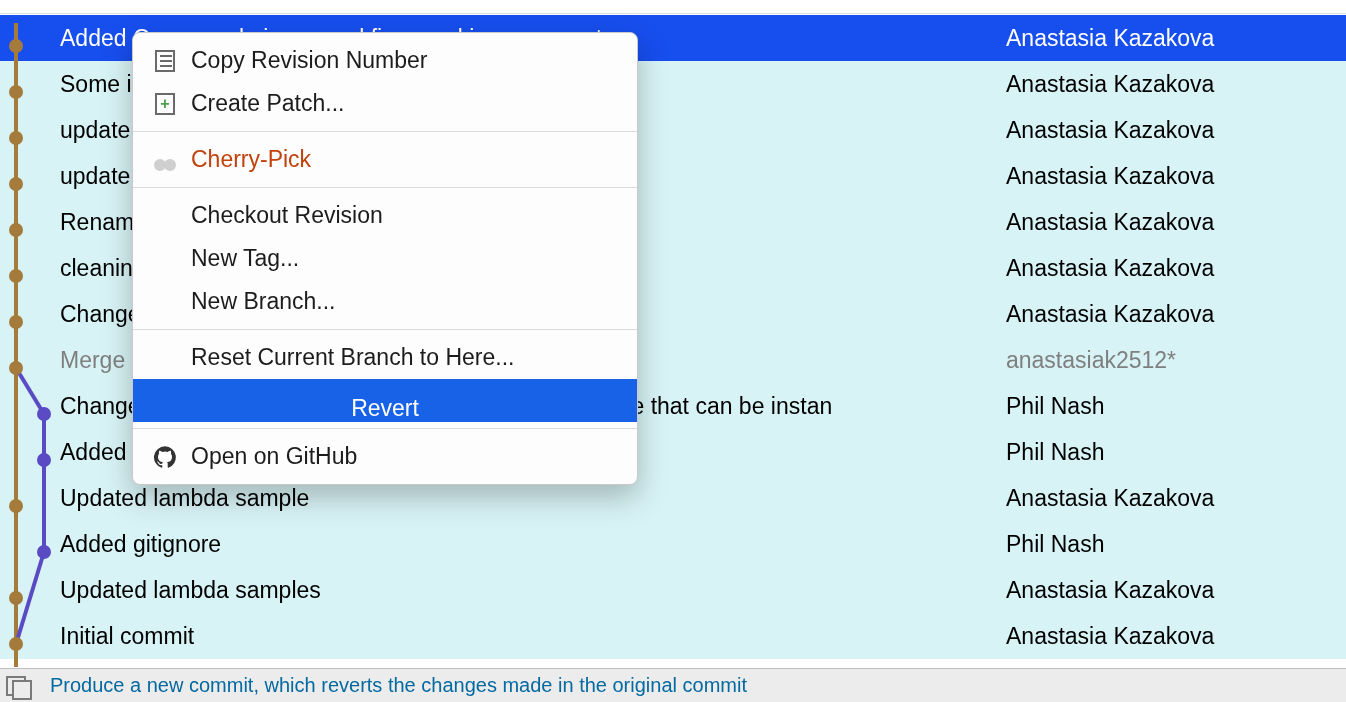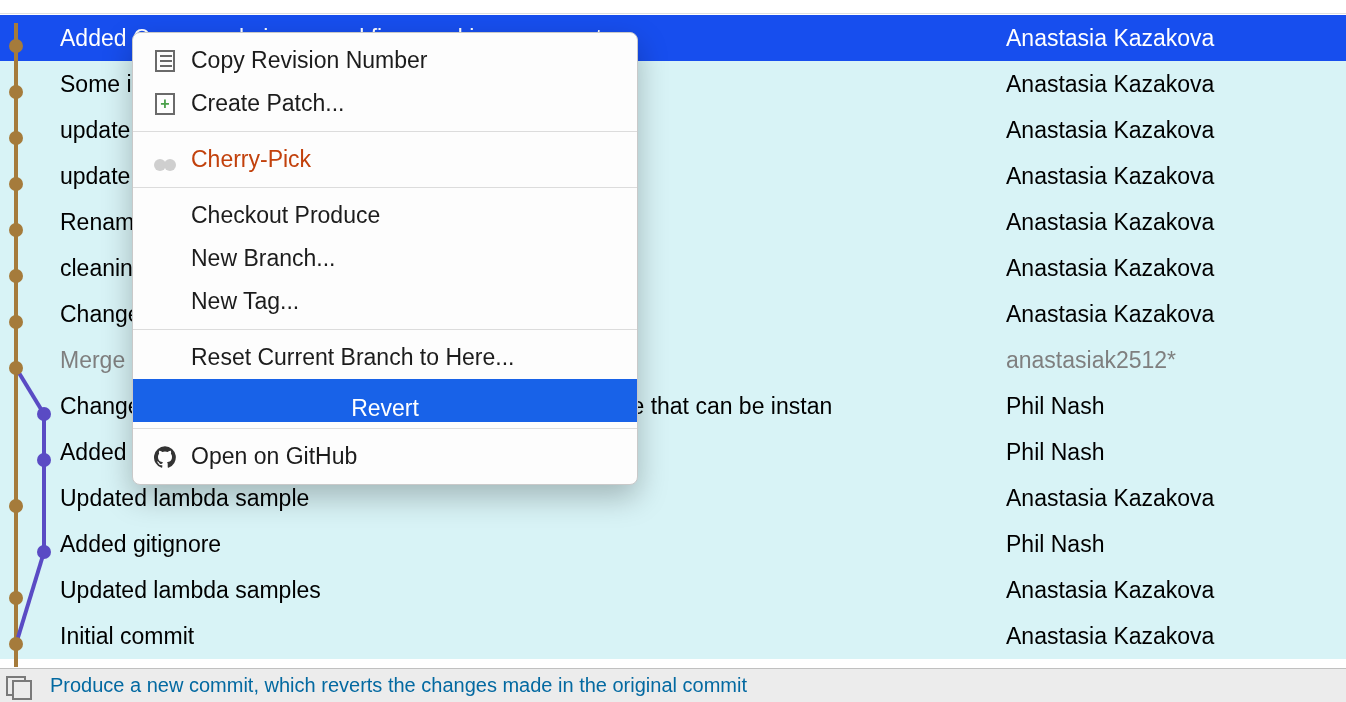--- a/index.html
+++ b/index.html
@@ -244,29 +244,29 @@
   <div class="menu-sep"></div>
   <div class="menu-item disabled">
     <span class="mi-icon">
         <span class="ic-cherry"></span>
       </span>
     <span class="label">Cherry-Pick</span>
   </div>
   <div class="menu-sep"></div>
   <div class="menu-item">
     <span class="mi-icon"></span>
-    <span class="label">Checkout Produce</span>
+    <span class="label">Checkout Revision</span>
+  </div>
+  <div class="menu-item">
+    <span class="mi-icon"></span>
+    <span class="label">New Tag...</span>
   </div>
   <div class="menu-item">
     <span class="mi-icon"></span>
     <span class="label">New Branch...</span>
-  </div>
-  <div class="menu-item">
-    <span class="mi-icon"></span>
-    <span class="label">New Tag...</span>
   </div>
   <div class="menu-sep"></div>
   <div class="menu-item">
     <span class="mi-icon"></span>
     <span class="label">Reset Current Branch to Here...</span>
   </div>
   <div class="menu-item highlight">
     <span class="mi-icon"></span>
     <span class="label">Revert</span>
   </div>

